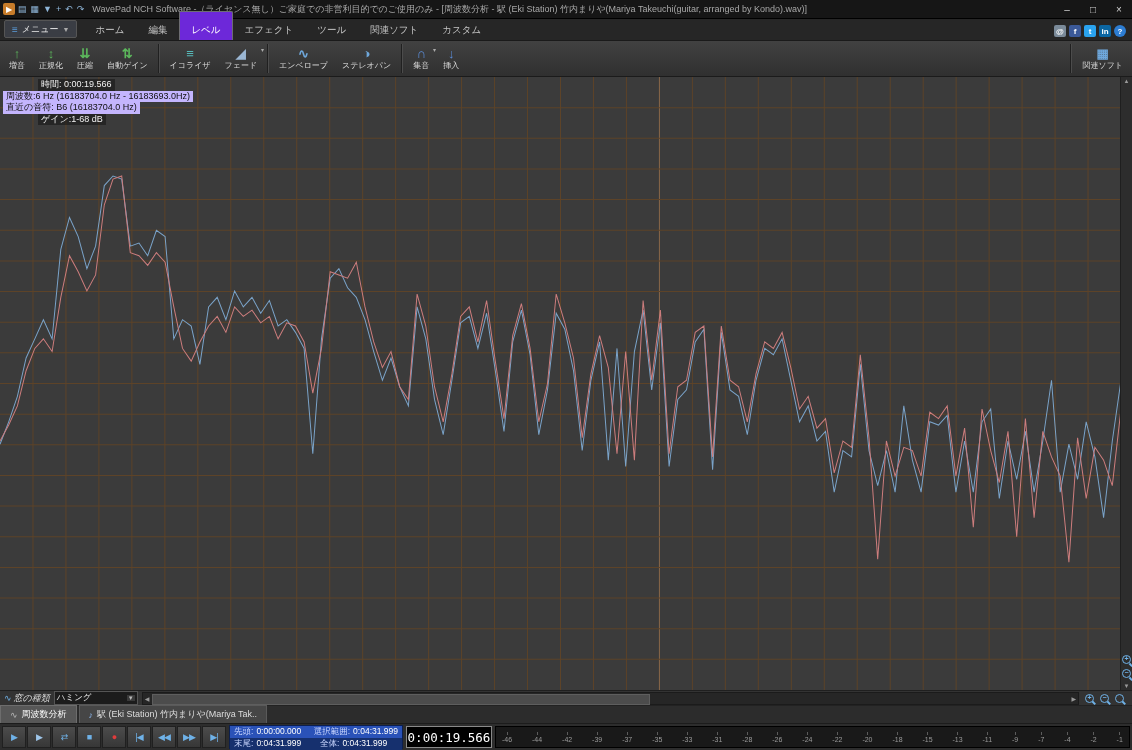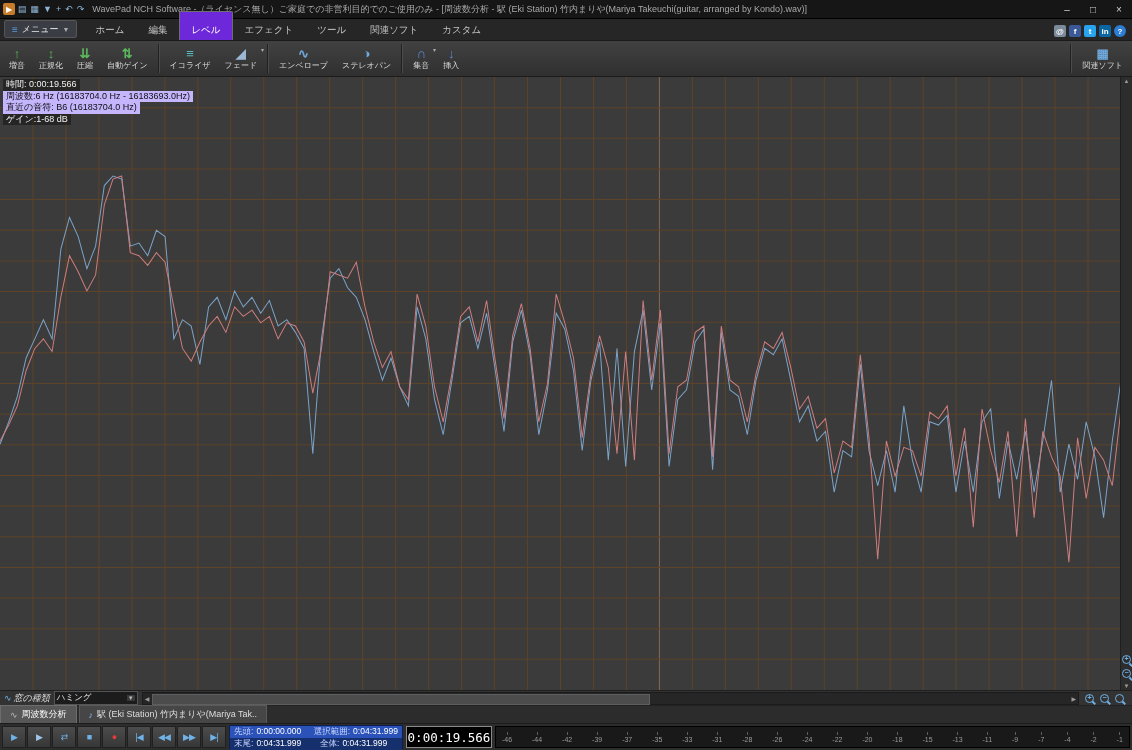--- a/index.html
+++ b/index.html
@@ -41,21 +41,21 @@
   .tb-icon{font-size:13px;line-height:14px;font-weight:bold;}
   .tb-label{font-size:8px;color:#dcdcdc;line-height:10px;white-space:nowrap;}
   .tb-dd{position:absolute;right:0;top:4px;font-size:6px;color:#aaa;}
   .tb-sep{width:1px;background:#202020;border-right:1px solid #4c4c4c;margin:2px 3px;}
   .toolbar-spacer{flex:1;}
 
   
   .chart-wrap{flex:1;position:relative;background:#3b3b3b;overflow:hidden;}
   .chart-wrap svg{position:absolute;left:0;top:0;width:1121px;height:100%;}
   .overlay{position:absolute;left:3px;top:2px;font-size:9px;line-height:11.5px;z-index:3;}
-  .ov-dark{color:#f0f0f0;background:rgba(20,20,20,.55);padding:0 3px;display:table;}
+  .ov-dark{color:#f0f0f0;background:rgba(20,20,20,.55);padding:0 3px;display:table;margin-left:35px;}
   .ov-lite{color:#101010;background:#c4b5fd;padding:0 3px;display:table;}
   .vscroll{position:absolute;right:0;top:0;bottom:0;width:11px;background:#2d2d2d;
            border-left:1px solid #1f1f1f;display:flex;flex-direction:column;align-items:center;z-index:4;}
   .vscroll .arr{font-size:6px;color:#9a9a9a;line-height:8px;}
   .vscroll .track{flex:1;}
   .mag{position:relative;width:7px;height:7px;border:1.5px solid #6fb2e8;border-radius:50%;
        display:inline-block;box-sizing:content-box;}
   .mag::after{content:"";position:absolute;width:4px;height:1.5px;background:#6fb2e8;
        transform:rotate(45deg);right:-3px;bottom:-2px;}
   .mag .pm{position:absolute;left:0;right:0;top:-2px;text-align:center;font-size:7px;

